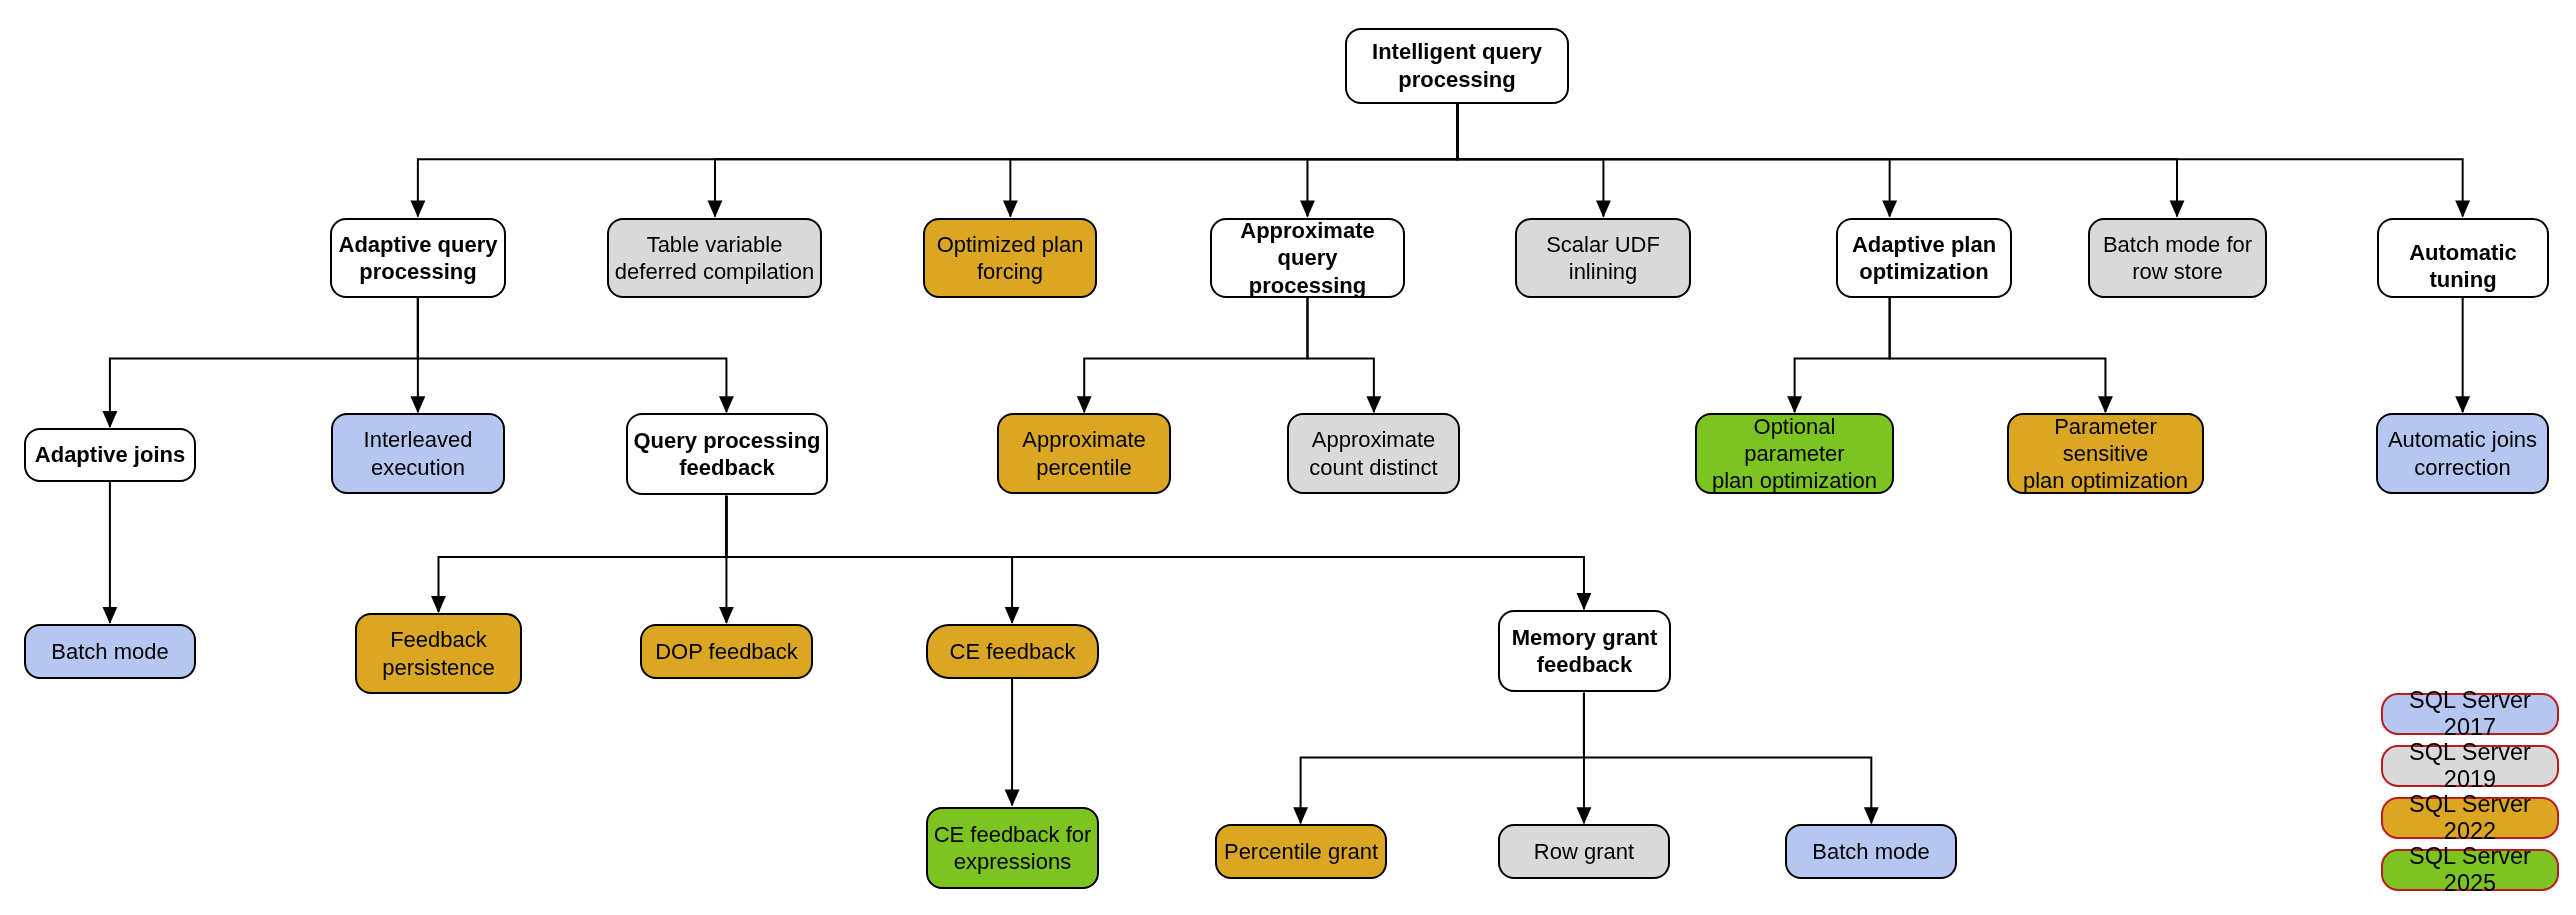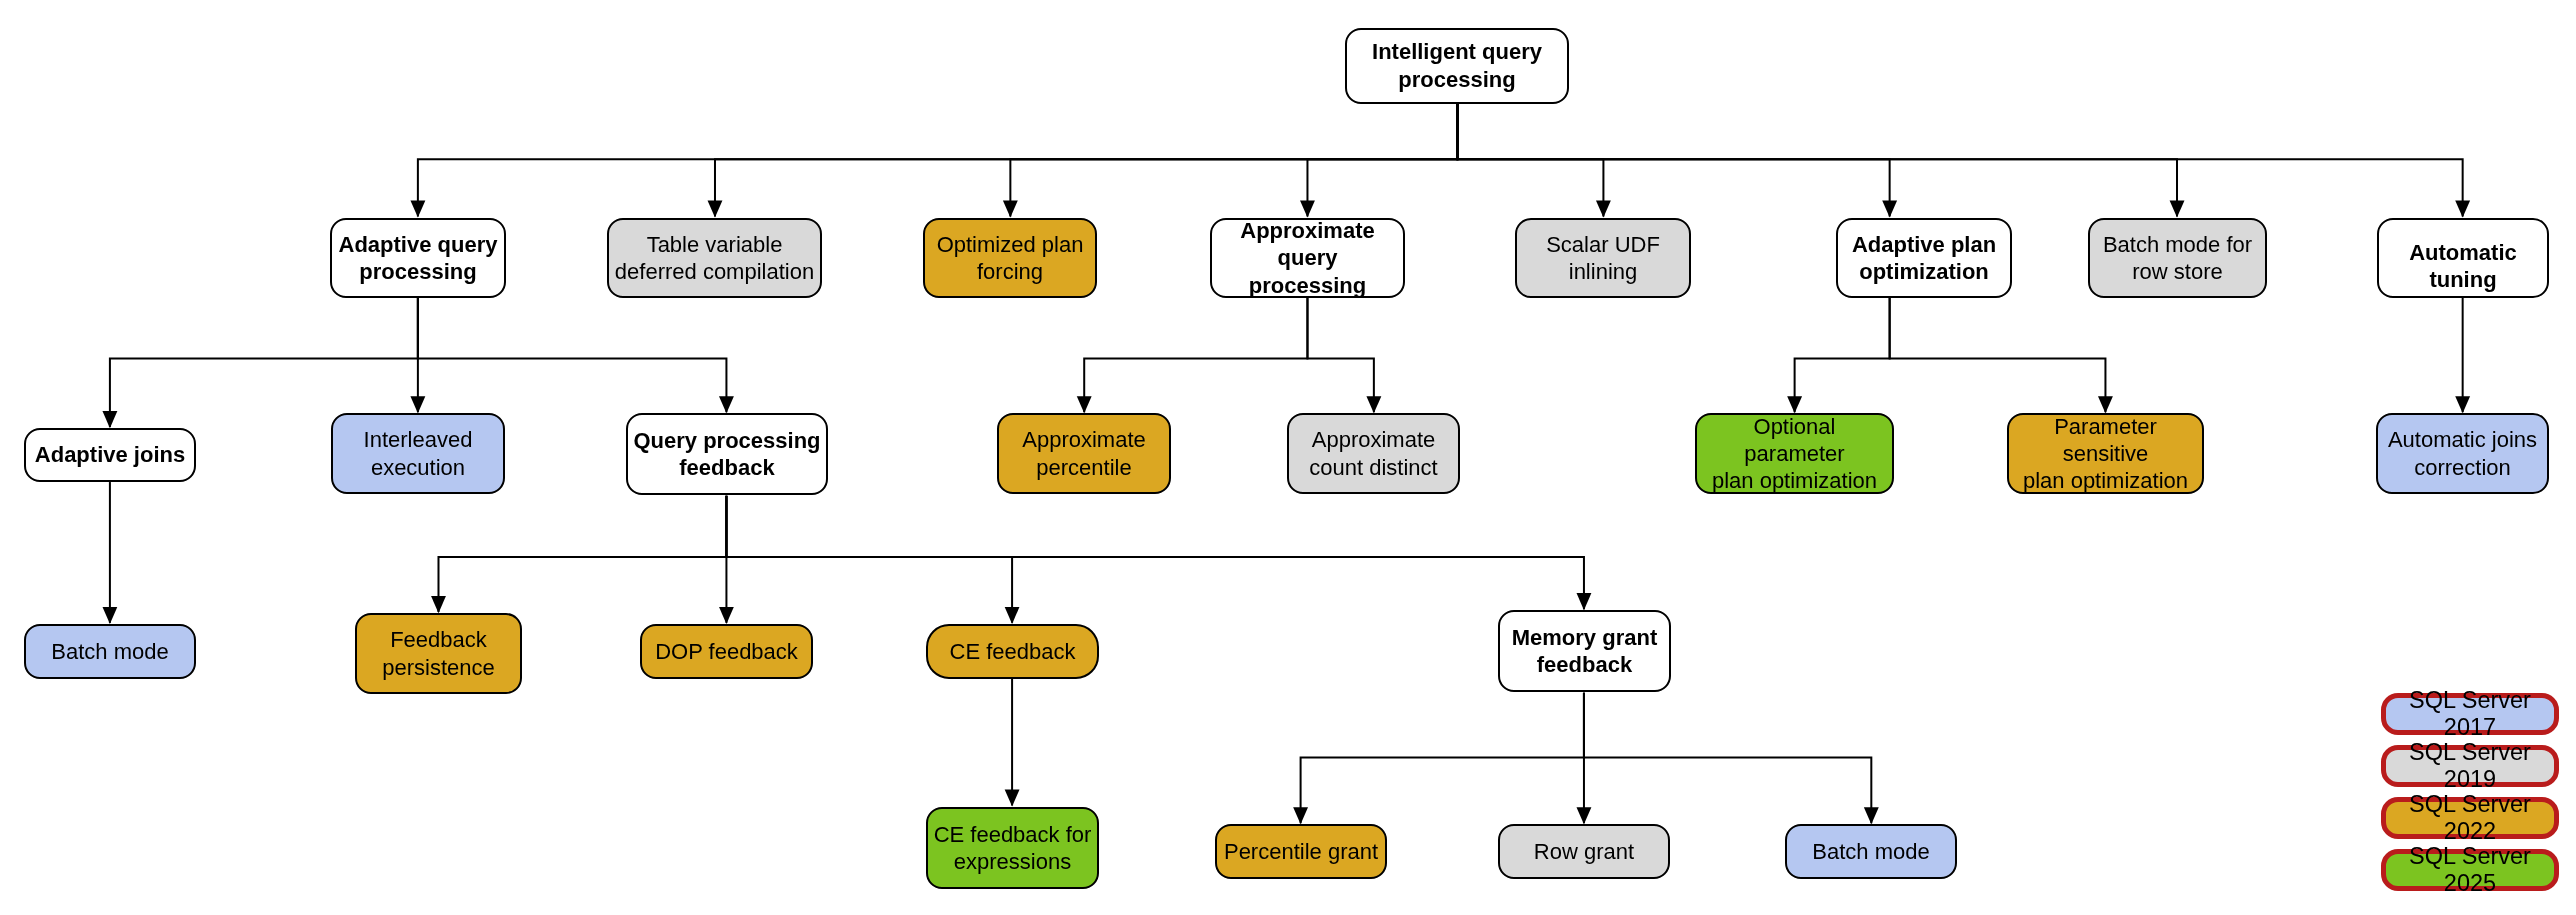--- a/index.html
+++ b/index.html
@@ -36,21 +36,21 @@
     font-size: 22px;
     line-height: 1.24;
     color: #000000;
     background: #ffffff;
     padding: 2.3px 4.6px;
   }
   .node.bold { font-weight: 700; }
   .legend-pill {
     position: absolute;
     box-sizing: border-box;
-    border: 5px solid #b91c1c;
+    border: 2px solid #b91c1c;
     border-radius: 17px;
     display: flex;
     align-items: center;
     justify-content: center;
     text-align: center;
     font-size: 23.5px;
     color: #000000;
   }
 </style>
 </head>

